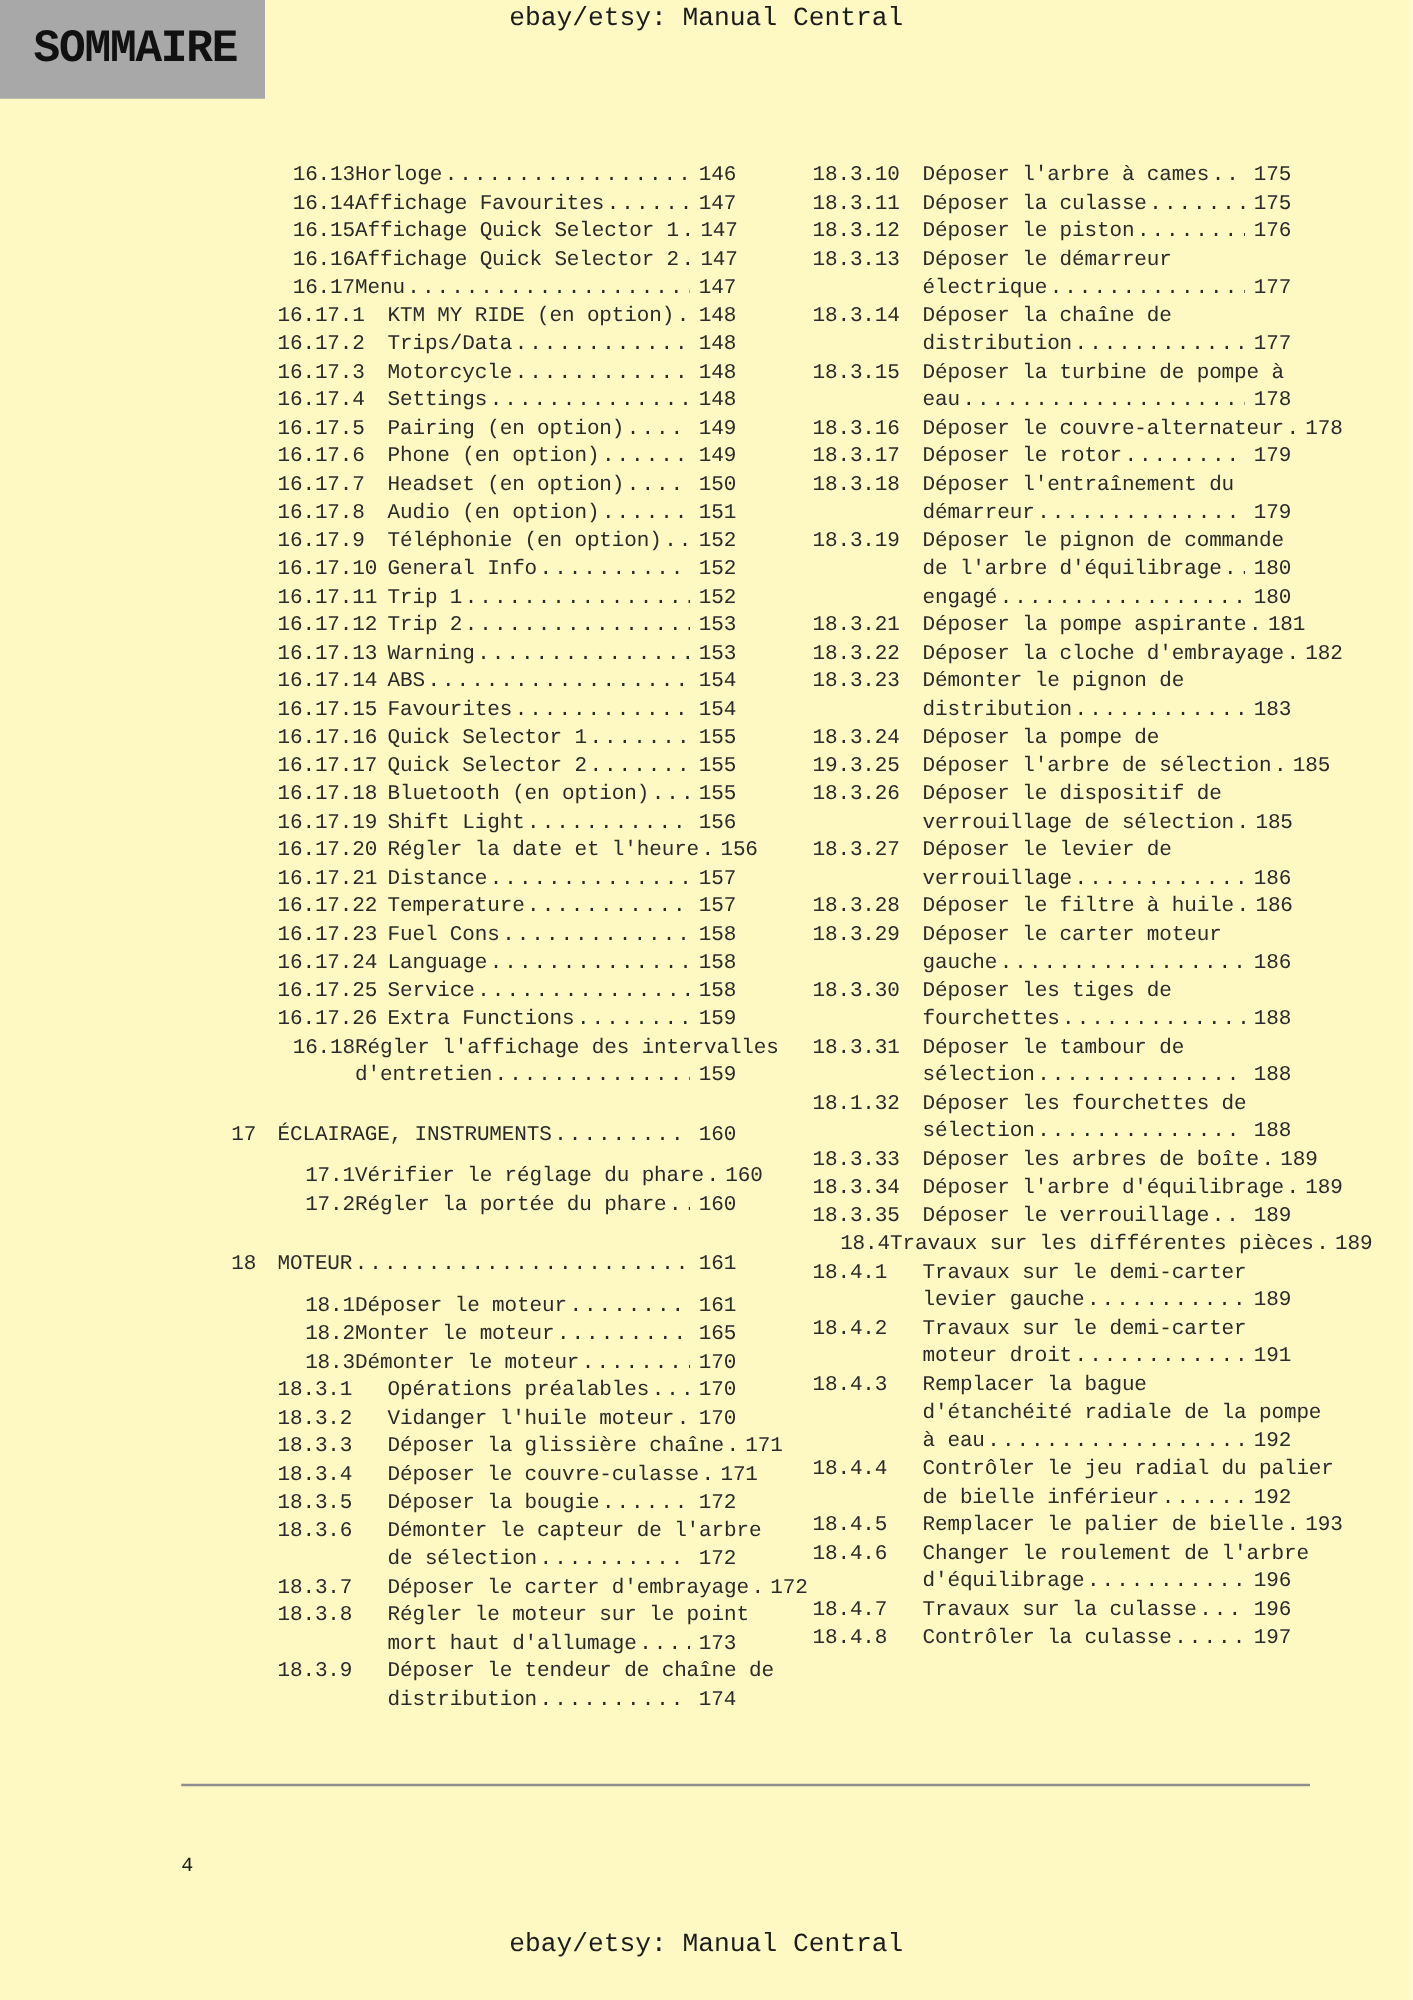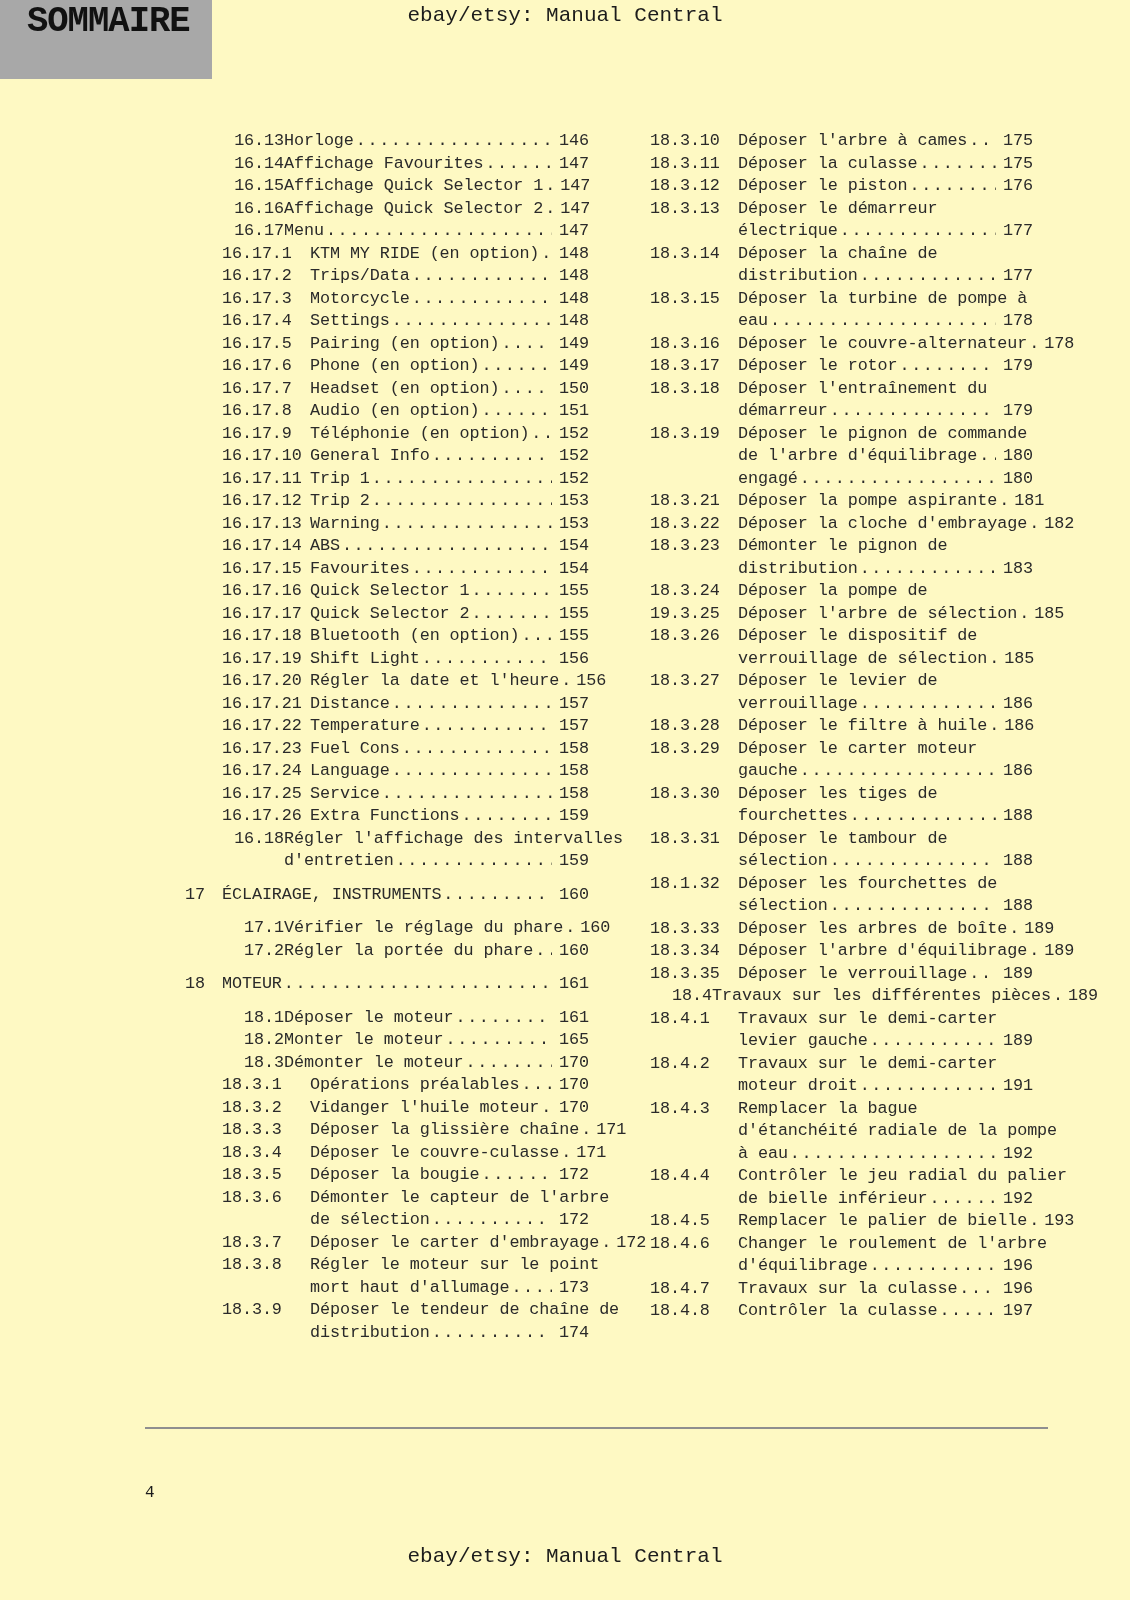--- a/index.html
+++ b/index.html
@@ -15,38 +15,38 @@
   .top-header{
     position:absolute; top:2px; left:0; width:1130px;
     text-align:center; font-size:21px; line-height:28px; color:#1c1c1c;
   }
   .bottom-header{
     position:absolute; top:1543px; left:0; width:1130px;
     text-align:center; font-size:21px; line-height:28px; color:#1c1c1c;
   }
   .sommaire-box{
     position:absolute; top:0; left:0; width:212px; height:79px;
-    background:#a8a8a8; display:flex; align-items:flex-start;
+    background:#a8a8a8; display:flex; align-items:center;
   }
   .sommaire-box .label{
     font-size:37px; font-weight:bold; letter-spacing:-1px;
     color:#111111; padding-left:28px; transform:scaleX(0.96);
     transform-origin:left center;
   }
   .toc-col{
     position:absolute; top:130px; font-size:16.8px; letter-spacing:-0.1px;
   }
   .toc-col.left{ left:185px; width:404px; }
   .toc-col.right{ left:613px; width:420px; }
   .entry{ }
   .entry .line{
     display:flex; align-items:baseline; line-height:22.5px; white-space:nowrap;
   }
   .lvl-chapter{ margin:11px 0; }
-  .lvl-chapter .num{ flex:0 0 37px; }
+  .lvl-chapter .num{ flex:0 0 37px;margin-top:14px; }
   .lvl-section .line, .lvl-subsection .line{ padding-left:37px; }
   .lvl-section .num{ flex:0 0 62px;text-align:right; }
   .lvl-subsection .num{ flex:0 0 88px; }
   .txt{ flex:0 0 auto; }
   .dots{ flex:1 1 auto; overflow:hidden; margin:0 3px 0 2px; min-width:8px; }
   .dots::after{
     content:"......................................................................................................";
     letter-spacing:1.6px; color:#2a2a2a;
   }
   .pg{ flex:0 0 34px; text-align:right; }

